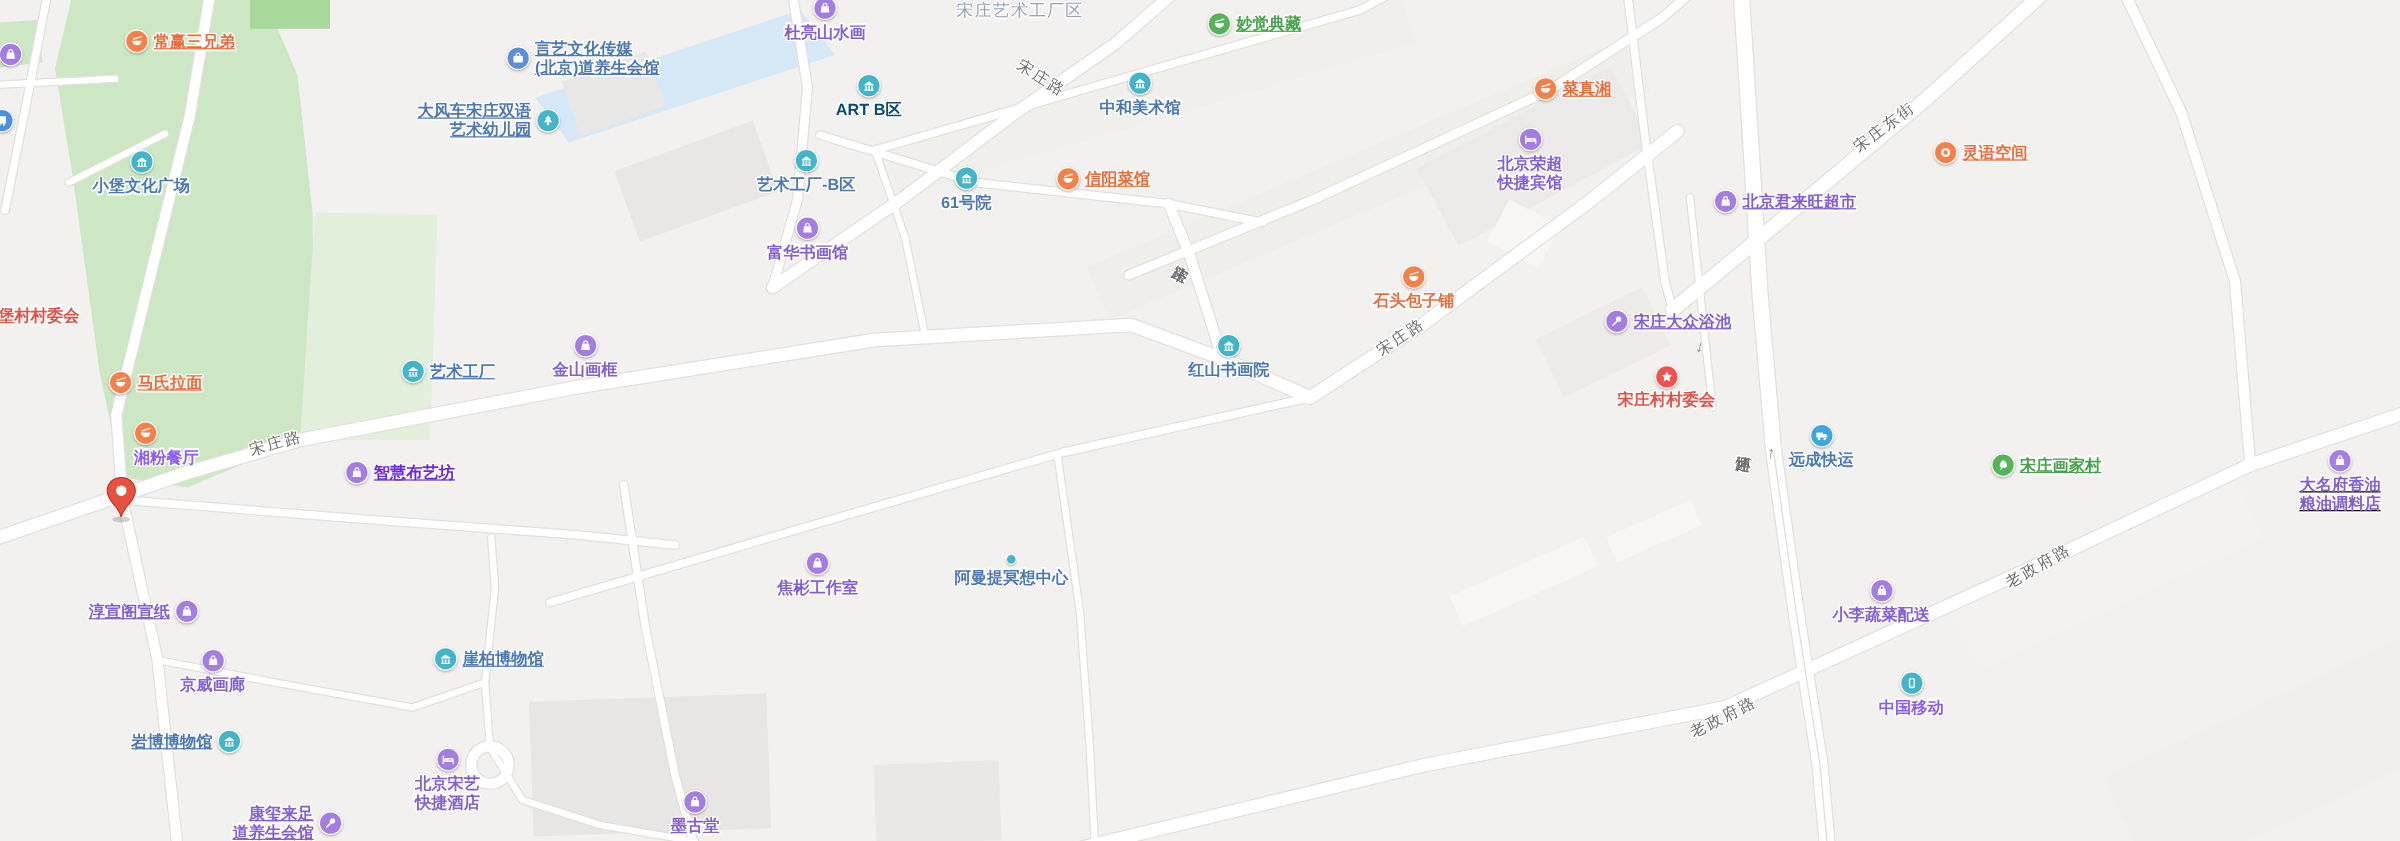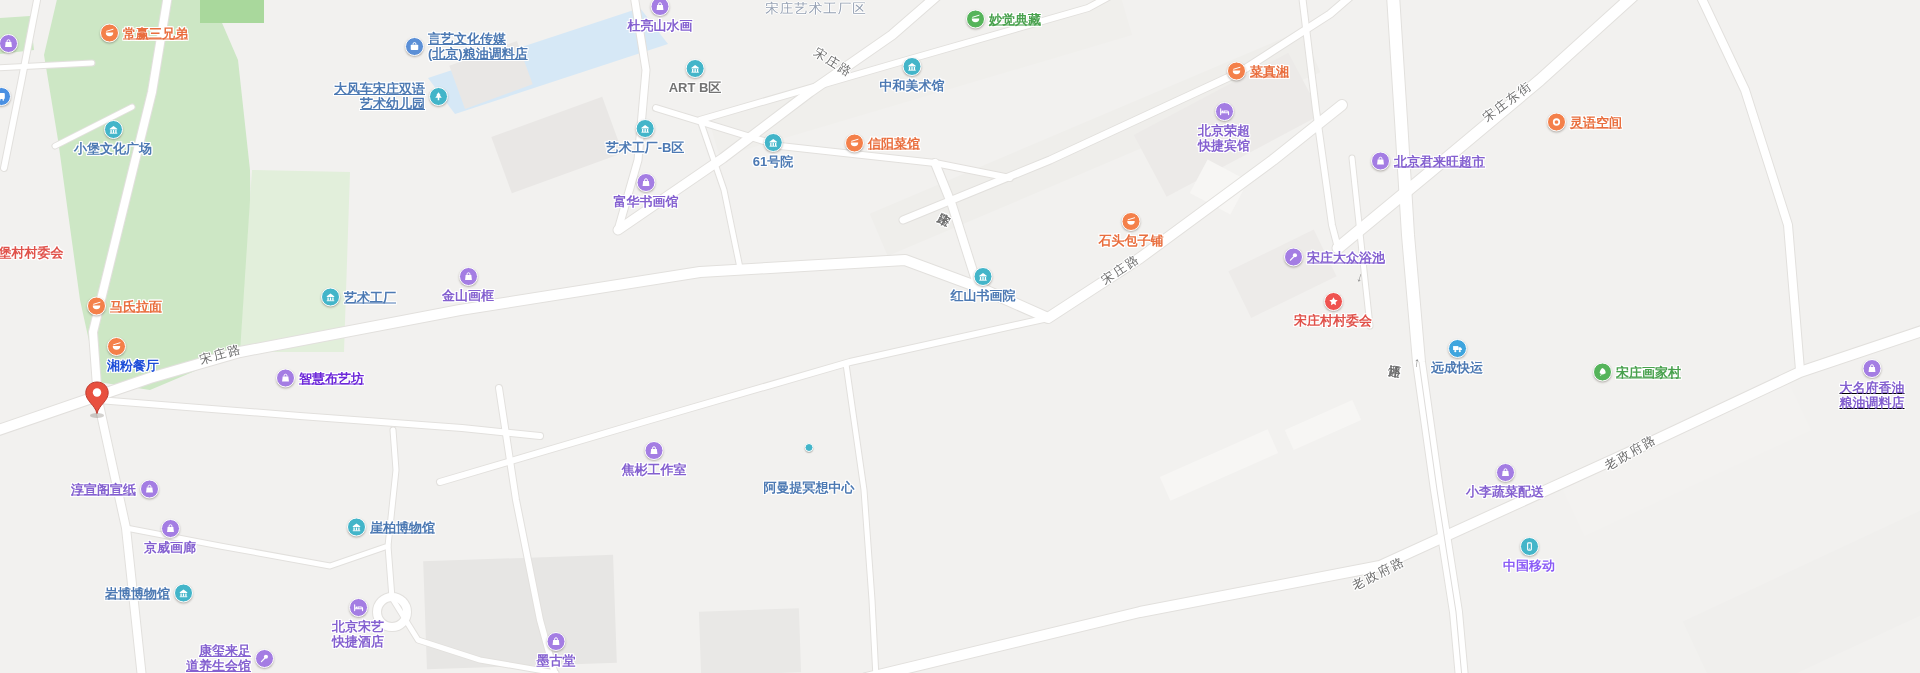--- a/index.html
+++ b/index.html
@@ -210,21 +210,21 @@
       </div>
       <div class="poi row" style="left: 405px; top: 46px; transform: translateY(-50%);">
         <span class="poi-icon" style="background: rgb(91, 143, 214);">
           <svg viewBox="0 0 10 10">
             <rect x="1.6" y="3.3" width="6.8" height="4.8" rx=".7" fill="#fff"></rect>
             <path d="M3.7 3.3v-.6a1.3 1.3 0 0 1 2.6 0v.6" fill="none" stroke="#fff" stroke-width=".9"></path>
           </svg>
         </span>
         <span class="poi-label" style="color: rgb(76, 121, 179);">
           <span style="display: block;">言艺文化传媒</span>
-          <span style="display: block;">(北京)粮油调料店</span>
+          <span style="display: block;">(北京)道养生会馆</span>
         </span>
       </div>
       <div class="poi row" style="left: 448px; top: 96px; transform: translate(-100%, -50%);">
         <span class="poi-label align-r" style="color: rgb(76, 121, 179);">
           <span style="display: block;">大风车宋庄双语</span>
           <span style="display: block;">艺术幼儿园</span>
         </span>
         <span class="poi-icon" style="background: rgb(67, 181, 201);">
           <svg viewBox="0 0 10 10">
             <path d="M5 1.2 7 3.8H6.2L8 6.1H5.7V8.4H4.3V6.1H2L3.8 3.8H3z" fill="#fff"></path>
@@ -250,21 +250,21 @@
         <span class="poi-label" style="color: rgb(72, 161, 77);">妙觉典藏</span>
       </div>
       <div class="poi col" style="left: 695px; top: 59px; transform: translateX(-50%);">
         <span class="poi-icon" style="background: rgb(67, 181, 201);">
           <svg viewBox="0 0 10 10">
             <path d="M1.6 4.3 5 1.9l3.4 2.4v.6H1.6z" fill="#fff"></path>
             <path d="M2.2 5.5h1.2v2.6H2.2zM4.4 5.5h1.2v2.6H4.4zM6.6 5.5h1.2v2.6H6.6z" fill="#fff"></path>
             <path d="M1.6 8.4h6.8" stroke="#fff" stroke-width=".8"></path>
           </svg>
         </span>
-        <span class="poi-label" style="color: #737373;">ART B区</span>
+        <span class="poi-label" style="color: #0c4a6e;">ART B区</span>
       </div>
       <div class="poi col" style="left: 912px; top: 57px; transform: translateX(-50%);">
         <span class="poi-icon" style="background: rgb(67, 181, 201);">
           <svg viewBox="0 0 10 10">
             <path d="M1.6 4.3 5 1.9l3.4 2.4v.6H1.6z" fill="#fff"></path>
             <path d="M2.2 5.5h1.2v2.6H2.2zM4.4 5.5h1.2v2.6H4.4zM6.6 5.5h1.2v2.6H6.6z" fill="#fff"></path>
             <path d="M1.6 8.4h6.8" stroke="#fff" stroke-width=".8"></path>
           </svg>
         </span>
         <span class="poi-label" style="color: rgb(76, 121, 179);">中和美术馆</span>
@@ -375,21 +375,21 @@
           </svg>
         </span>
         <span class="poi-label" style="color: rgb(76, 121, 179);">红山书画院</span>
       </div>
       <div class="poi col" style="left: 1333px; top: 292px; transform: translateX(-50%);">
         <span class="poi-icon" style="background: rgb(239, 83, 80);">
           <svg viewBox="0 0 10 10">
             <path d="M5 1.1l1.2 2.4 2.6.4-1.9 1.8.4 2.6L5 7.1 2.7 8.3l.4-2.6L1.2 3.9l2.6-.4z" fill="#fff"></path>
           </svg>
         </span>
-        <span class="poi-label" style="color: rgb(224, 81, 74);">宋庄村村委会</span>
+        <span class="poi-label" style="color: rgb(224, 81, 74); font-family: Liberation Mono, monospace;">宋庄村村委会</span>
       </div>
       <div class="poi col" style="left: 1457px; top: 339px; transform: translateX(-50%);">
         <span class="poi-icon" style="background: rgb(63, 165, 222);">
           <svg viewBox="0 0 10 10">
             <rect x="1" y="2.8" width="4.8" height="3.6" fill="#fff"></rect>
             <path d="M5.8 3.8h1.9l1.3 1.5v1.1h-3.2z" fill="#fff"></path>
             <circle cx="3" cy="7.4" r=".95" fill="#fff"></circle>
             <circle cx="7.1" cy="7.4" r=".95" fill="#fff"></circle>
           </svg>
         </span>
@@ -432,21 +432,21 @@
         </span>
         <span class="poi-label" style="color: rgb(132, 96, 208);">金山画框</span>
       </div>
       <div class="poi col" style="left: 116px; top: 337px; transform: translateX(-50%);">
         <span class="poi-icon" style="background: rgb(244, 128, 74);">
           <svg viewBox="0 0 10 10">
             <path d="M1.6 4.6h6.8a3.4 3.4 0 0 1-6.8 0z" fill="#fff"></path>
             <path d="M2.4 3.4 8.2 1.6" stroke="#fff" stroke-width=".9" stroke-linecap="round"></path>
           </svg>
         </span>
-        <span class="poi-label" style="color: #1d4ed8; margin-left: 34px;">湘粉餐厅</span>
+        <span class="poi-label" style="color: #8b5cf6; margin-left: 34px;">湘粉餐厅</span>
       </div>
       <div class="poi row" style="left: 276px; top: 378px; transform: translateY(-50%);">
         <span class="poi-icon" style="background: rgb(164, 125, 227);">
           <svg viewBox="0 0 10 10">
             <path d="M2.4 3.7h5.2l.5 4.5H1.9z" fill="#fff"></path>
             <path d="M3.7 3.7v-.8a1.3 1.3 0 0 1 2.6 0v.8" fill="none" stroke="#fff" stroke-width=".9"></path>
           </svg>
         </span>
         <span class="poi-label" style="color: #6d28d9;">智慧布艺坊</span>
       </div>
@@ -461,21 +461,21 @@
       </div>
       <div class="poi col" style="left: 654px; top: 441px; transform: translateX(-50%);">
         <span class="poi-icon" style="background: rgb(164, 125, 227);">
           <svg viewBox="0 0 10 10">
             <path d="M2.4 3.7h5.2l.5 4.5H1.9z" fill="#fff"></path>
             <path d="M3.7 3.7v-.8a1.3 1.3 0 0 1 2.6 0v.8" fill="none" stroke="#fff" stroke-width=".9"></path>
           </svg>
         </span>
         <span class="poi-label" style="color: rgb(132, 96, 208);">焦彬工作室</span>
       </div>
-      <div class="poi col" style="left: 809px; top: 443px; transform: translateX(-50%); gap: 26px;">
+      <div class="poi col" style="left: 809px; top: 443px; transform: translateX(-50%);">
         <span class="poi-dot" style="background: rgb(67, 181, 201);"></span>
         <span class="poi-label" style="color: rgb(76, 121, 179);">阿曼提冥想中心</span>
       </div>
       <div class="poi col" style="left: 1872px; top: 359px; transform: translateX(-50%); text-decoration: underline;">
         <span class="poi-icon" style="background: rgb(164, 125, 227);">
           <svg viewBox="0 0 10 10">
             <path d="M2.4 3.7h5.2l.5 4.5H1.9z" fill="#fff"></path>
             <path d="M3.7 3.7v-.8a1.3 1.3 0 0 1 2.6 0v.8" fill="none" stroke="#fff" stroke-width=".9"></path>
           </svg>
         </span>

